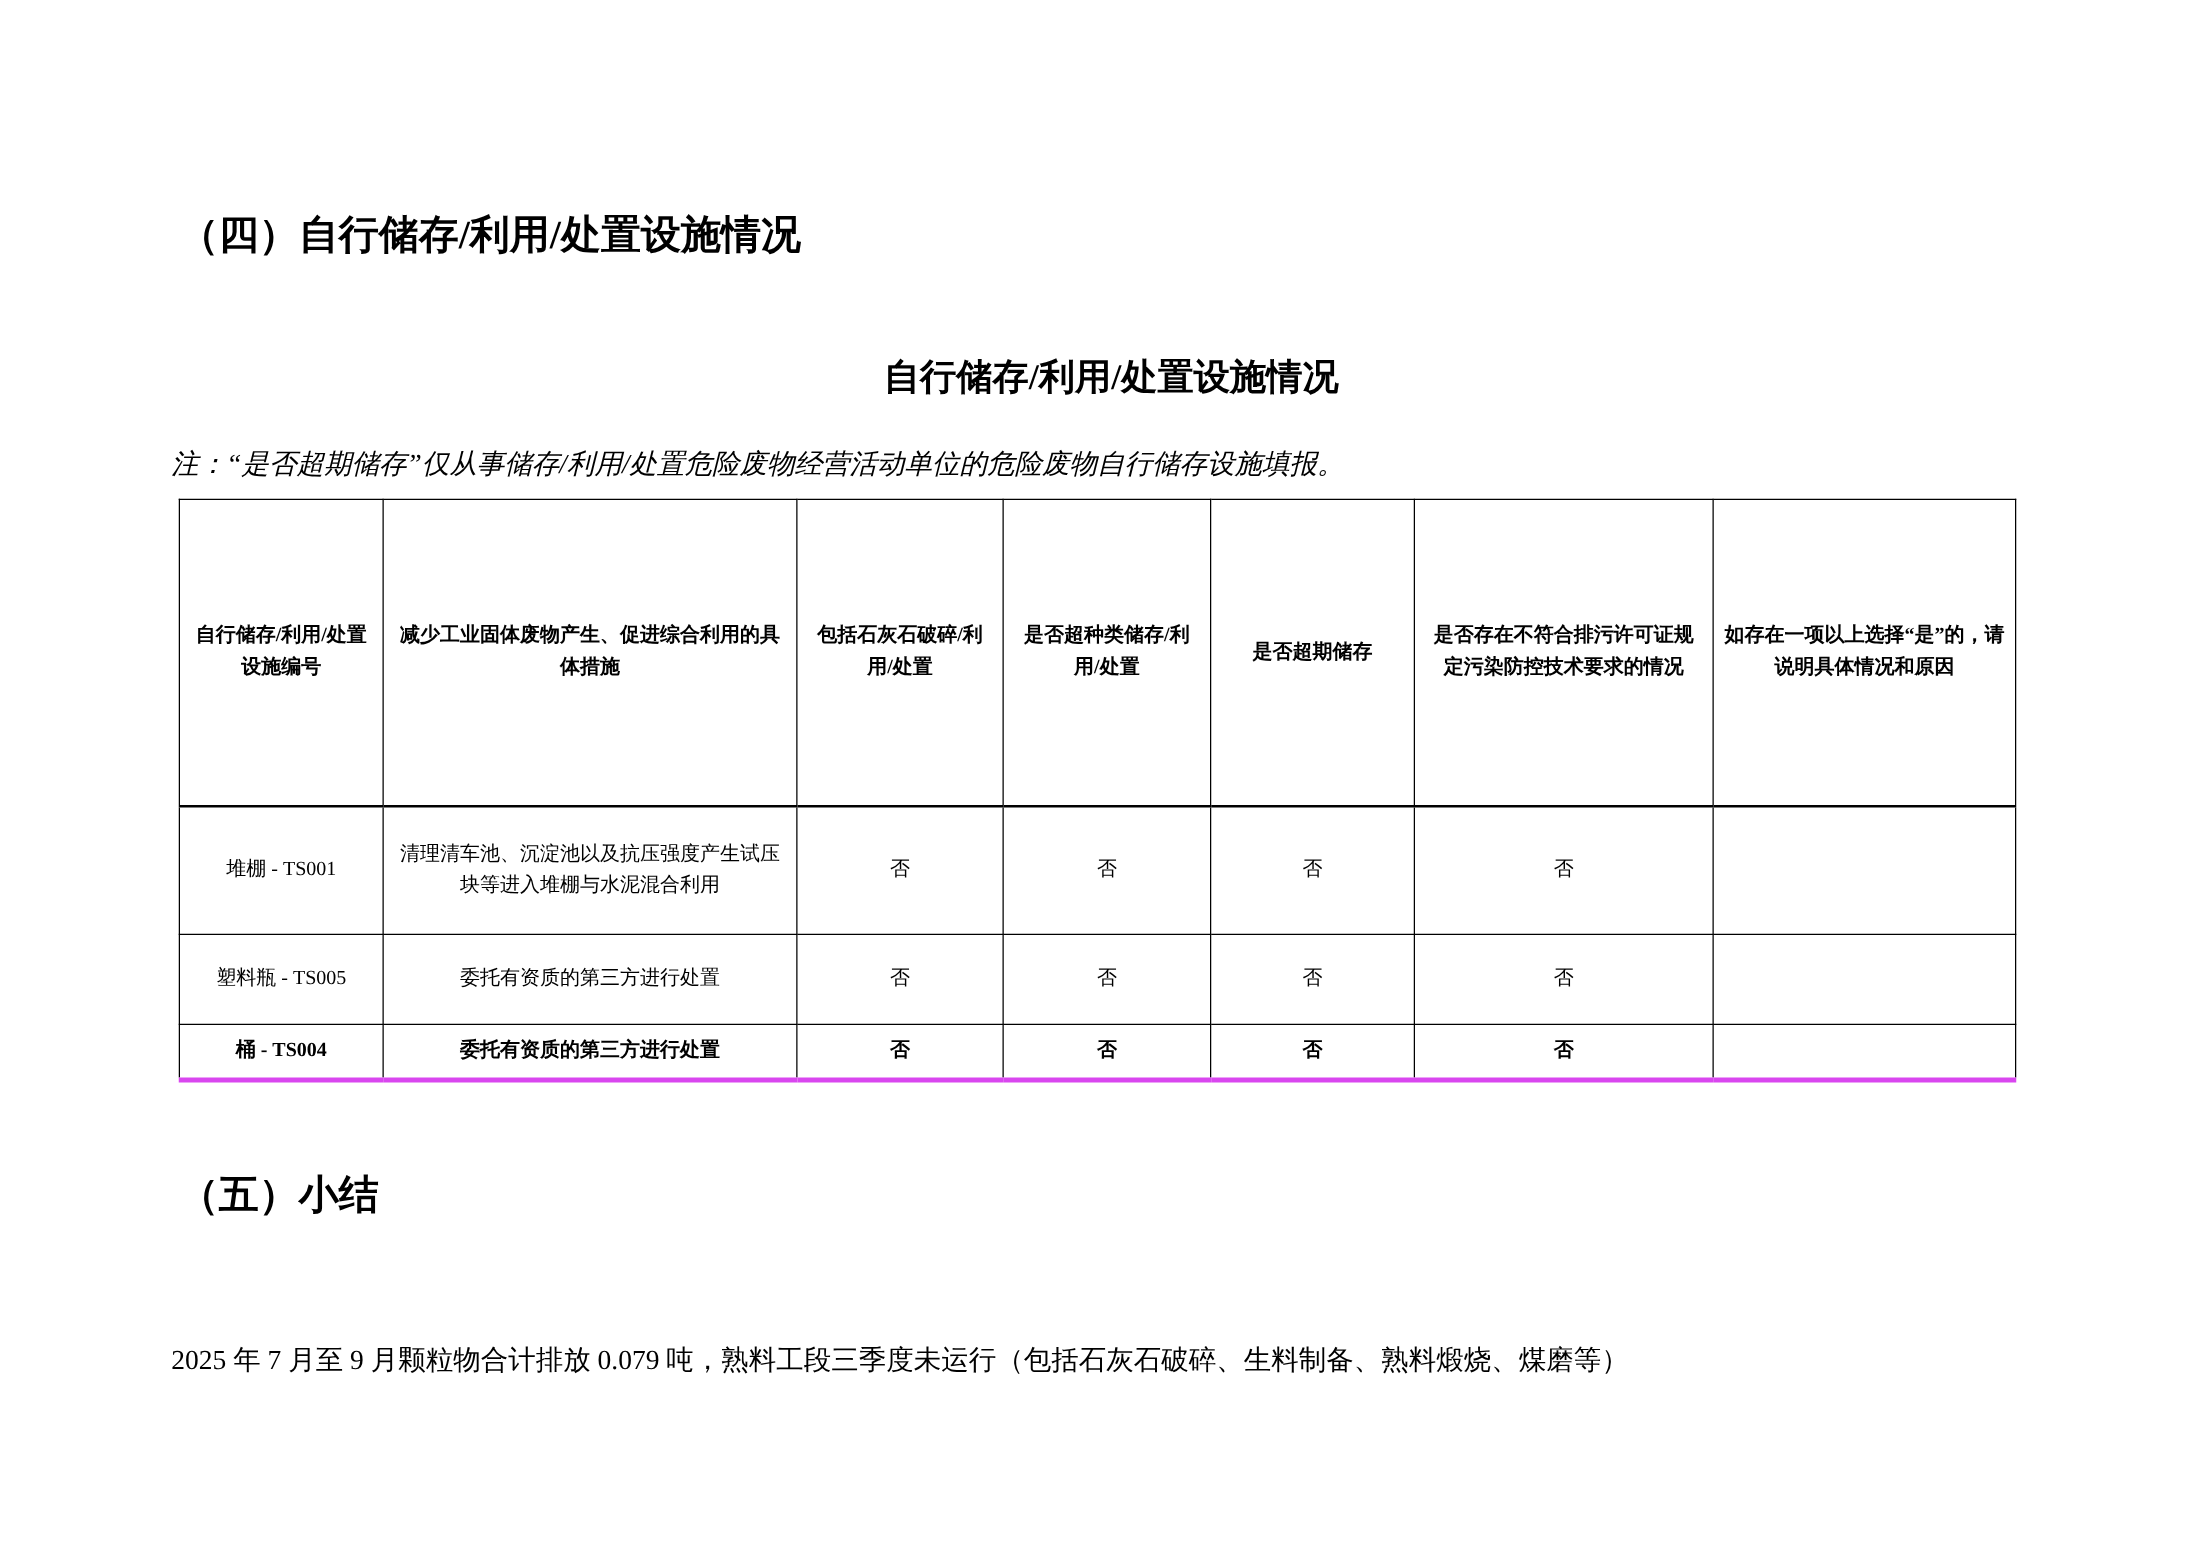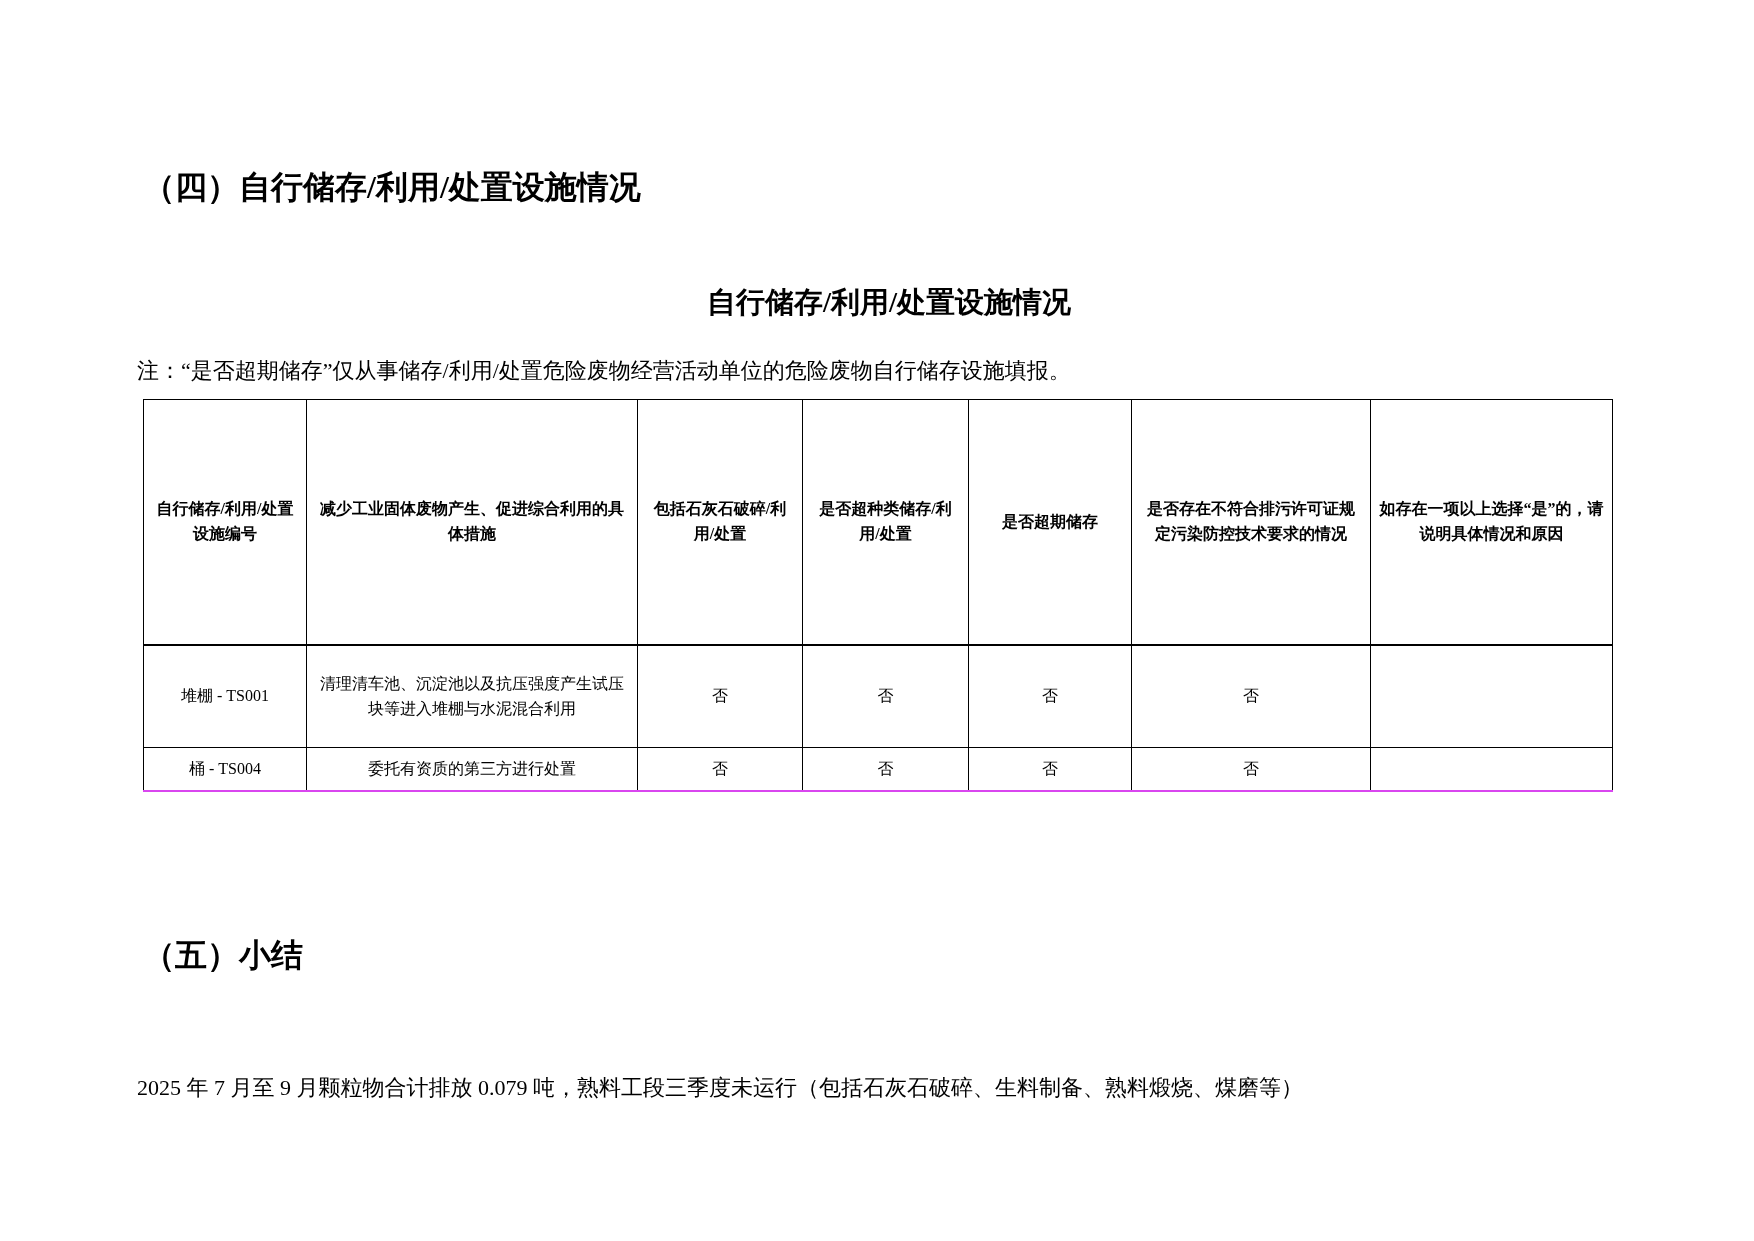--- a/index.html
+++ b/index.html
@@ -59,30 +59,30 @@
     word-break: break-word;
   }
   table.facility thead th {
     font-weight: bold;
     border-bottom: 2px solid #000000;
     height: 240px;
   }
   table.facility tbody tr.r1 td { height: 97px; margin-top: 24px; }
   table.facility tbody tr.r2 td { height: 67px; }
   table.facility tbody tr.r3 td { height: 38px; }
-  table.facility tbody tr:last-child td { border-bottom: 2px solid #d946ef; }
+  table.facility tbody tr:last-child td { border-bottom: 4px solid #d946ef; font-weight: bold; }
 </style>
 </head>
 <body>
 
 <div class="abs section-heading" style="left:143px; top:168px;">（四）自行储存/利用/处置设施情况</div>
 
 <div class="abs table-title" style="top:285px;padding-left:12px;">自行储存/利用/处置设施情况</div>
 
-<div class="abs note-line" style="left:137px; top:356px;">注：“是否超期储存”仅从事储存/利用/处置危险废物经营活动单位的危险废物自行储存设施填报。</div>
+<div class="abs note-line" style="left:137px; top:356px;font-style:italic;">注：“是否超期储存”仅从事储存/利用/处置危险废物经营活动单位的危险废物自行储存设施填报。</div>
 
 <div class="abs" style="left:143px; top:399px;">
   <table class="facility">
     <colgroup>
       <col style="width:163px">
       <col style="width:331px">
       <col style="width:165px">
       <col style="width:166px">
       <col style="width:163px">
       <col style="width:239px">
@@ -102,20 +102,29 @@
     <tbody>
       <tr class="r1">
         <td>堆棚 - TS001</td>
         <td>清理清车池、沉淀池以及抗压强度产生试压块等进入堆棚与水泥混合利用</td>
         <td>否</td>
         <td>否</td>
         <td>否</td>
         <td>否</td>
         <td></td>
       </tr>
+      <tr class="r2">
+        <td>塑料瓶 - TS005</td>
+        <td>委托有资质的第三方进行处置</td>
+        <td>否</td>
+        <td>否</td>
+        <td>否</td>
+        <td>否</td>
+        <td></td>
+      </tr>
       <tr class="r3">
         <td>桶 - TS004</td>
         <td>委托有资质的第三方进行处置</td>
         <td>否</td>
         <td>否</td>
         <td>否</td>
         <td>否</td>
         <td></td>
       </tr>
     </tbody>

